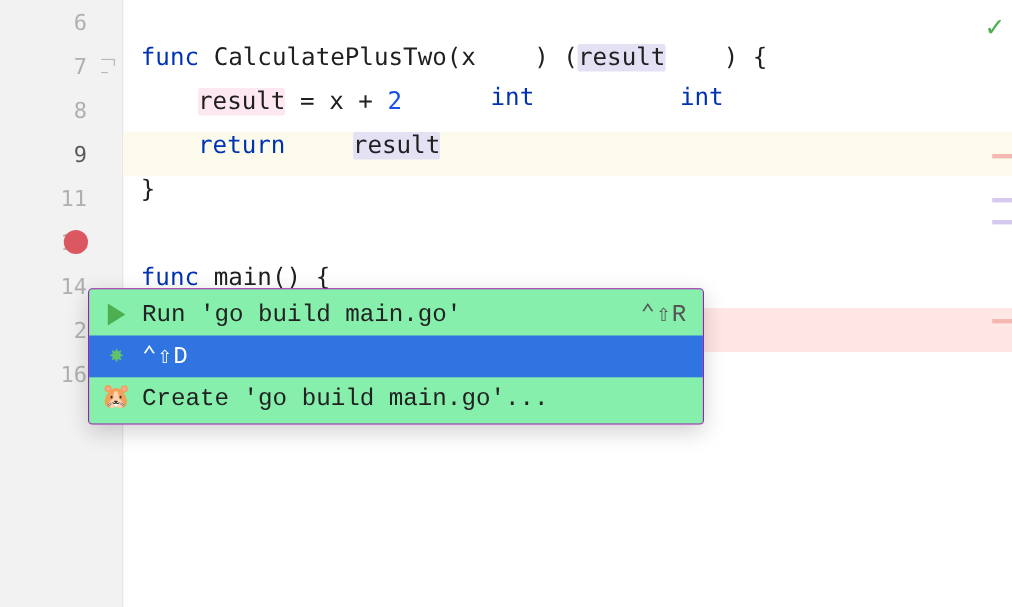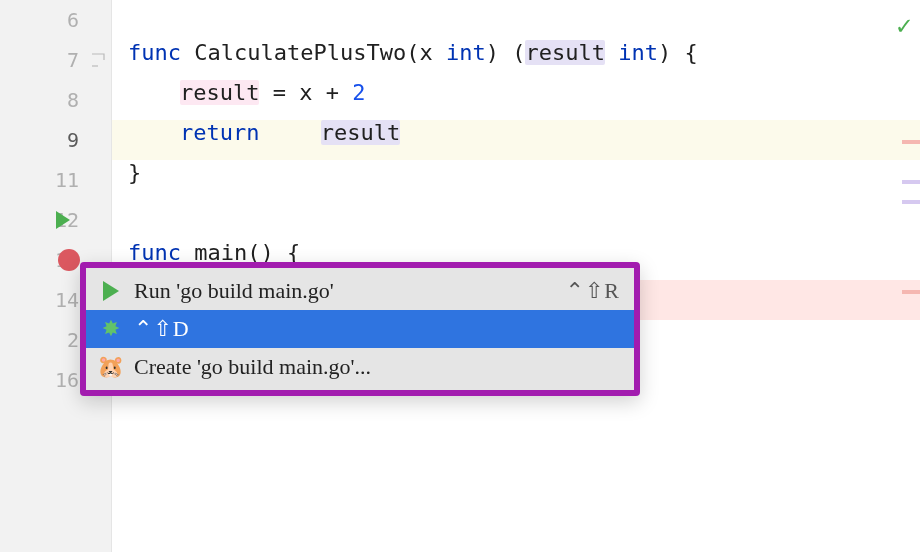--- a/index.html
+++ b/index.html
@@ -81,21 +81,21 @@
     display: flex;
     align-items: flex-start;
     padding-left: 16px;
     white-space: pre;
     position: relative;
   }
   .hl-currentline { background: #fcfaeb; gap: 24px; }
   .hl-breakpointline { background: #ffe7e5; }
 
   .kw { color: #0033b3; }          
-  .typ { color: #0033b3; }         
+  .typ { color: #0033b3; margin-top: 36px; }         
   .num { color: #1750eb; }         
   .plain { color: #202020; }
   .soft-hl-pink { background: #fde8f2; border-radius: 2px; }
   .soft-hl-lav  { background: #e5e1f5; border-radius: 2px; }
   .named-arg { color: #7a7a7a; font-style: italic; }
 
   .indent1 { padding-left: 68px; }
 
   
   .status-strip {
@@ -116,25 +116,25 @@
   }
   .stripe-red  { background: #f5b7b1; }
   .stripe-lav  { background: #d6c9f0; }
 
   
   .context-menu {
     position: absolute;
     left: 80px;
     top: 262px;
     width: 560px;
-    background: #e5e5e5;
-    border: 6px solid #a21caf;
+    background: #86efac;
+    border: 1px solid #a21caf;
     box-shadow: 0 6px 20px rgba(0,0,0,0.18);
     border-radius: 4px;
-    font-family: Liberation Serif, serif;
+    font-family: Liberation Mono, monospace;
     font-size: 22px;
     padding: 4px 0;
     z-index: 100;
   }
   .menu-item {
     height: 38px;
     display: flex;
     align-items: center;
     padding: 0 14px;
     gap: 12px;
@@ -185,24 +185,20 @@
 
     <div class="gutter-row active">
         <span>9</span>
       </div>
 
 
     <div class="gutter-row">
         <span>11</span>
       </div>
 
-    <div class="gutter-row">
-      <span class="run-gutter-icon"></span>
-      <span>12</span>
-    </div>
 
     <div class="gutter-row">
       <span class="breakpoint"></span>
       <span>13</span>
     </div>
 
     <div class="gutter-row">
         <span>14</span>
       </div>
     <div class="gutter-row">

